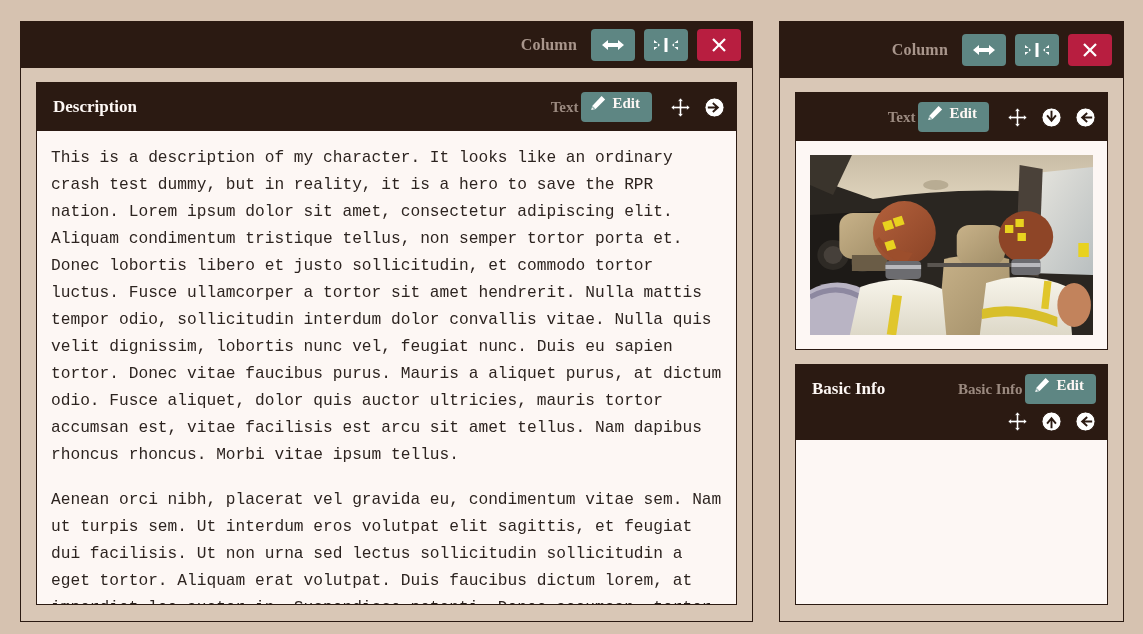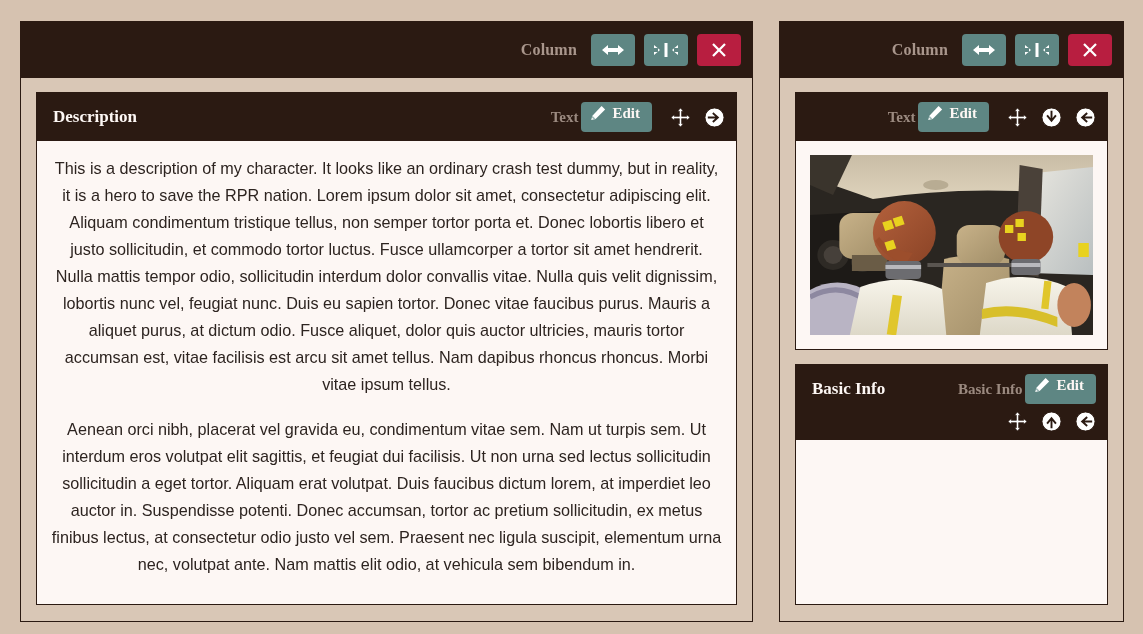--- a/index.html
+++ b/index.html
@@ -173,26 +173,26 @@
   .icon-btn svg { display:block; }
 
   
   .panel-body {
     background: #fdf7f4;
     padding: 14px 14px 10px 14px;
     flex: 1 1 auto;
     overflow: hidden;
   }
   .desc-text {
-    font-family: Liberation Sans, sans-serif;
+    font-family: Liberation Mono, monospace;
     font-size: 16.2px;
     line-height: 27px;
     color: #2d2420;
     margin: 0 0 18px 0;
-    text-align: center;
+    text-align: left;
   }
   .desc-text:last-child { margin-bottom: 0; }
 
   
   .img-panel-body {
     padding: 14px 14px 14px 14px;
   }
   .char-photo {
     width: 100%;
     height: 180px;

